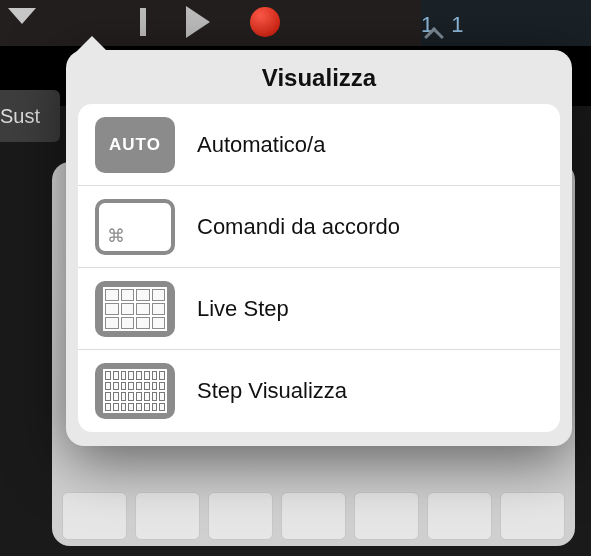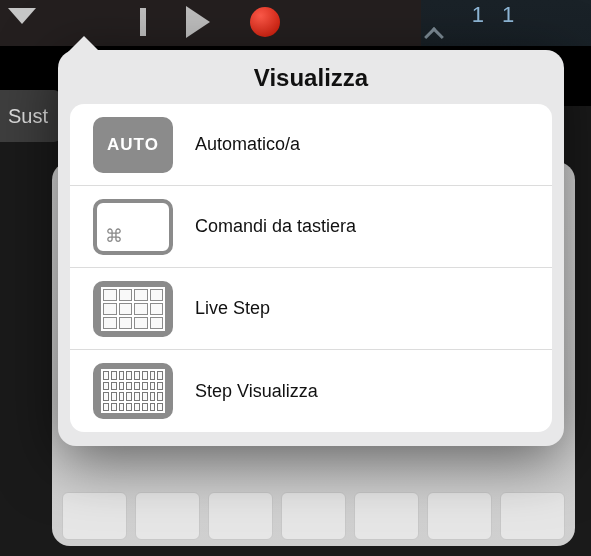--- a/index.html
+++ b/index.html
@@ -17,22 +17,22 @@
   }
   .bg-top {
     position: absolute; left: 0; right: 0; top: 0; height: 46px;
     background: #241f1f;
   }
   .bg-top-right {
     position: absolute; right: 0; top: 0; width: 170px; height: 46px;
     background: linear-gradient(#1a2228,#182026);
     color: #8fb8d8;
     font-size: 22px;
-    text-align: center;
-    padding: 2px 20px 0 0;
+    text-align: left;
+    padding: 12px 20px 0 0;
     letter-spacing: 6px;
   }
   .bg-chevron {
     position: absolute; left: 8px; top: 8px;
     width: 0; height: 0;
     border-left: 14px solid transparent;
     border-right: 14px solid transparent;
     border-top: 16px solid #c7c7c7;
   }
   .bg-upcaret {
@@ -61,21 +61,20 @@
     background: #000;
   }
   .bg-sust {
     position: absolute; left: 0; top: 90px;
     width: 60px; height: 52px;
     background: #3e3e3e;
     color: #ddd;
     font-size: 20px;
     line-height: 52px;
     text-align: left;
-    padding-left: 8px;
     border-top-right-radius: 6px;
     border-bottom-right-radius: 6px;
   }
   .bg-panel {
     position: absolute;
     left: 52px; top: 162px; right: 16px; bottom: 10px;
     background: linear-gradient(#dcdcdc,#cfcfcf);
     border-radius: 18px;
   }
   .bg-keys {
@@ -85,21 +84,21 @@
   .bg-key {
     flex: 1;
     background: #e6e6e6;
     border-radius: 6px;
     border: 1px solid #c8c8c8;
   }
 
   
   .popover-wrap {
     position: absolute;
-    left: 58px; top: 36px;
+    left: 66px; top: 36px;
     width: 506px;
     filter: drop-shadow(0 14px 30px rgba(0,0,0,.55));
   }
   .popover-arrow {
     position: absolute;
     left: 10px; top: 0;
     width: 0; height: 0;
     border-left: 16px solid transparent;
     border-right: 16px solid transparent;
     border-bottom: 16px solid #e8e8e9;
@@ -121,27 +120,27 @@
     background: #fff;
     border-radius: 14px;
     margin: 0 12px 14px;
     overflow: hidden;
   }
   .row {
     display: flex;
     align-items: center;
     gap: 22px;
     height: 82px;
-    padding: 0 23px;
+    padding: 0 17px;
     border-bottom: 1px solid #dcdcdc;
     cursor: pointer;
   }
   .row:last-child { border-bottom: none; }
   .row-label {
-    font-size: 18px;
+    font-size: 22px;
     color: #111;
   }
   .row.selected .row-label { color: #0a7aff; }
 
   
   .opt-icon {
     width: 80px; height: 56px;
     border-radius: 10px;
     display: flex; align-items: center; justify-content: center;
     flex: 0 0 80px;
@@ -240,21 +239,21 @@
       <div class="row">
         <div class="opt-icon opt-auto">AUTO</div>
         <div class="row-label">Automatico/a</div>
       </div>
 
 
       <div class="row">
         <div class="opt-icon opt-cmd">
           <span class="glyph">⌘</span>
         </div>
-        <div class="row-label">Comandi da tastiera</div>
+        <div class="row-label">Comandi da accordo</div>
       </div>
 
       <div class="row">
         <div class="opt-icon opt-grid">
           <div class="inner-grid">
             <i></i>
               <i></i>
               <i></i>
               <i></i>
               <i></i>

